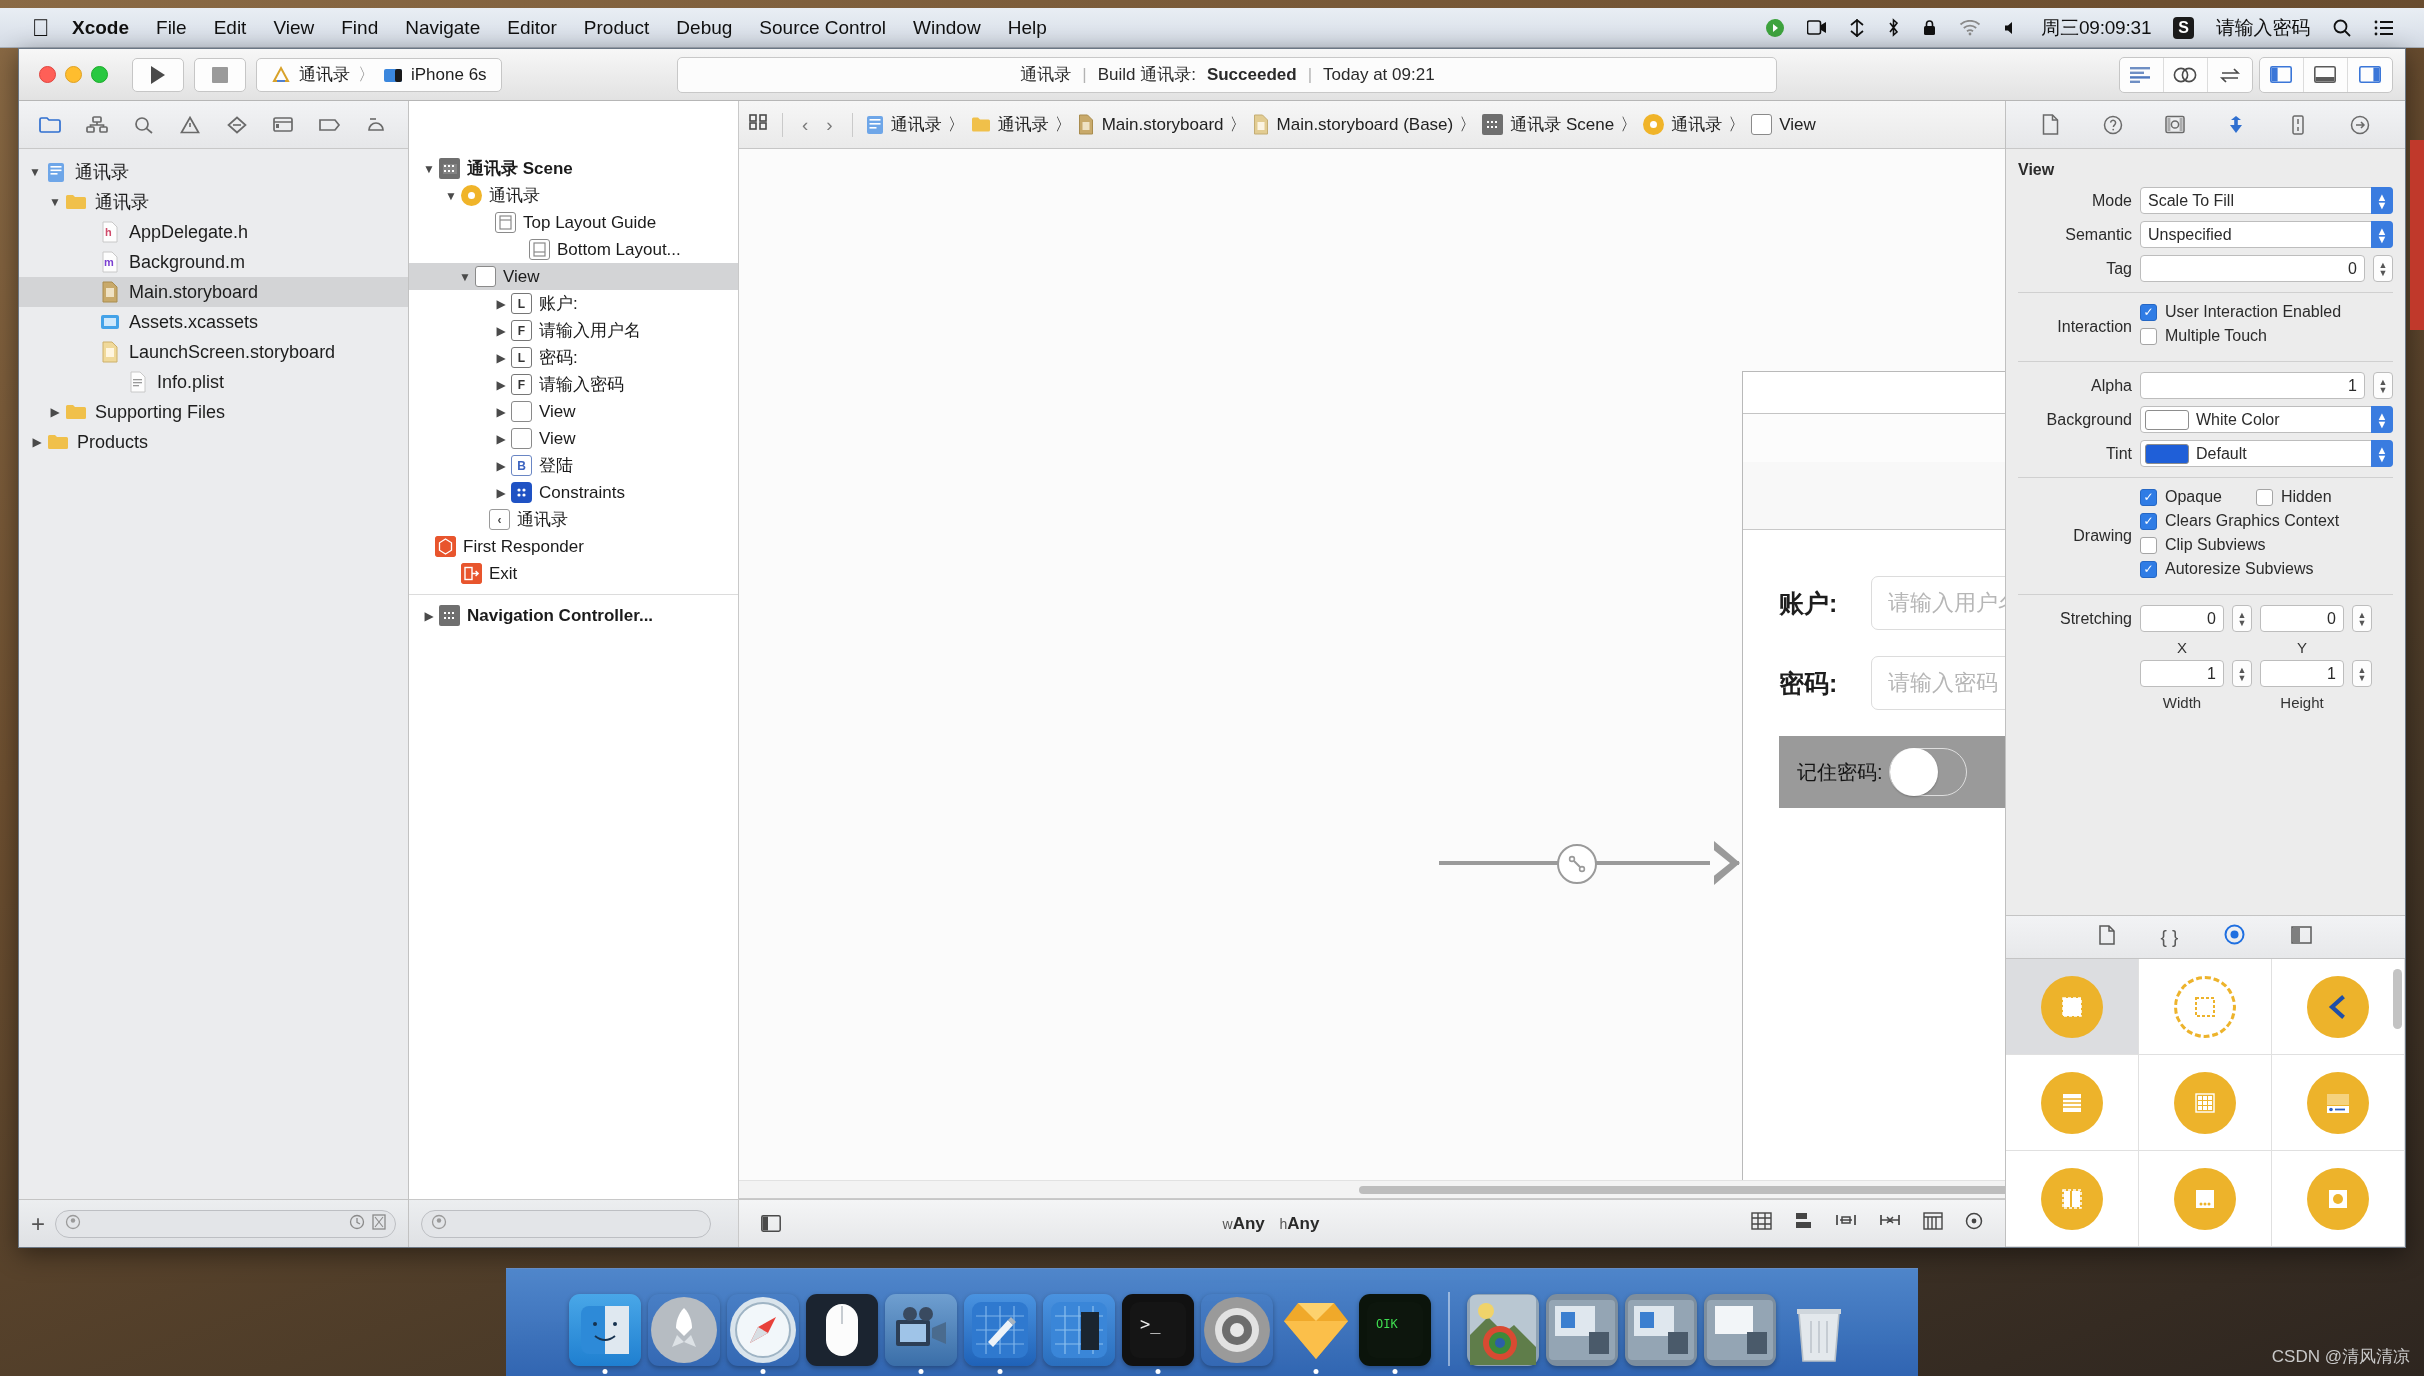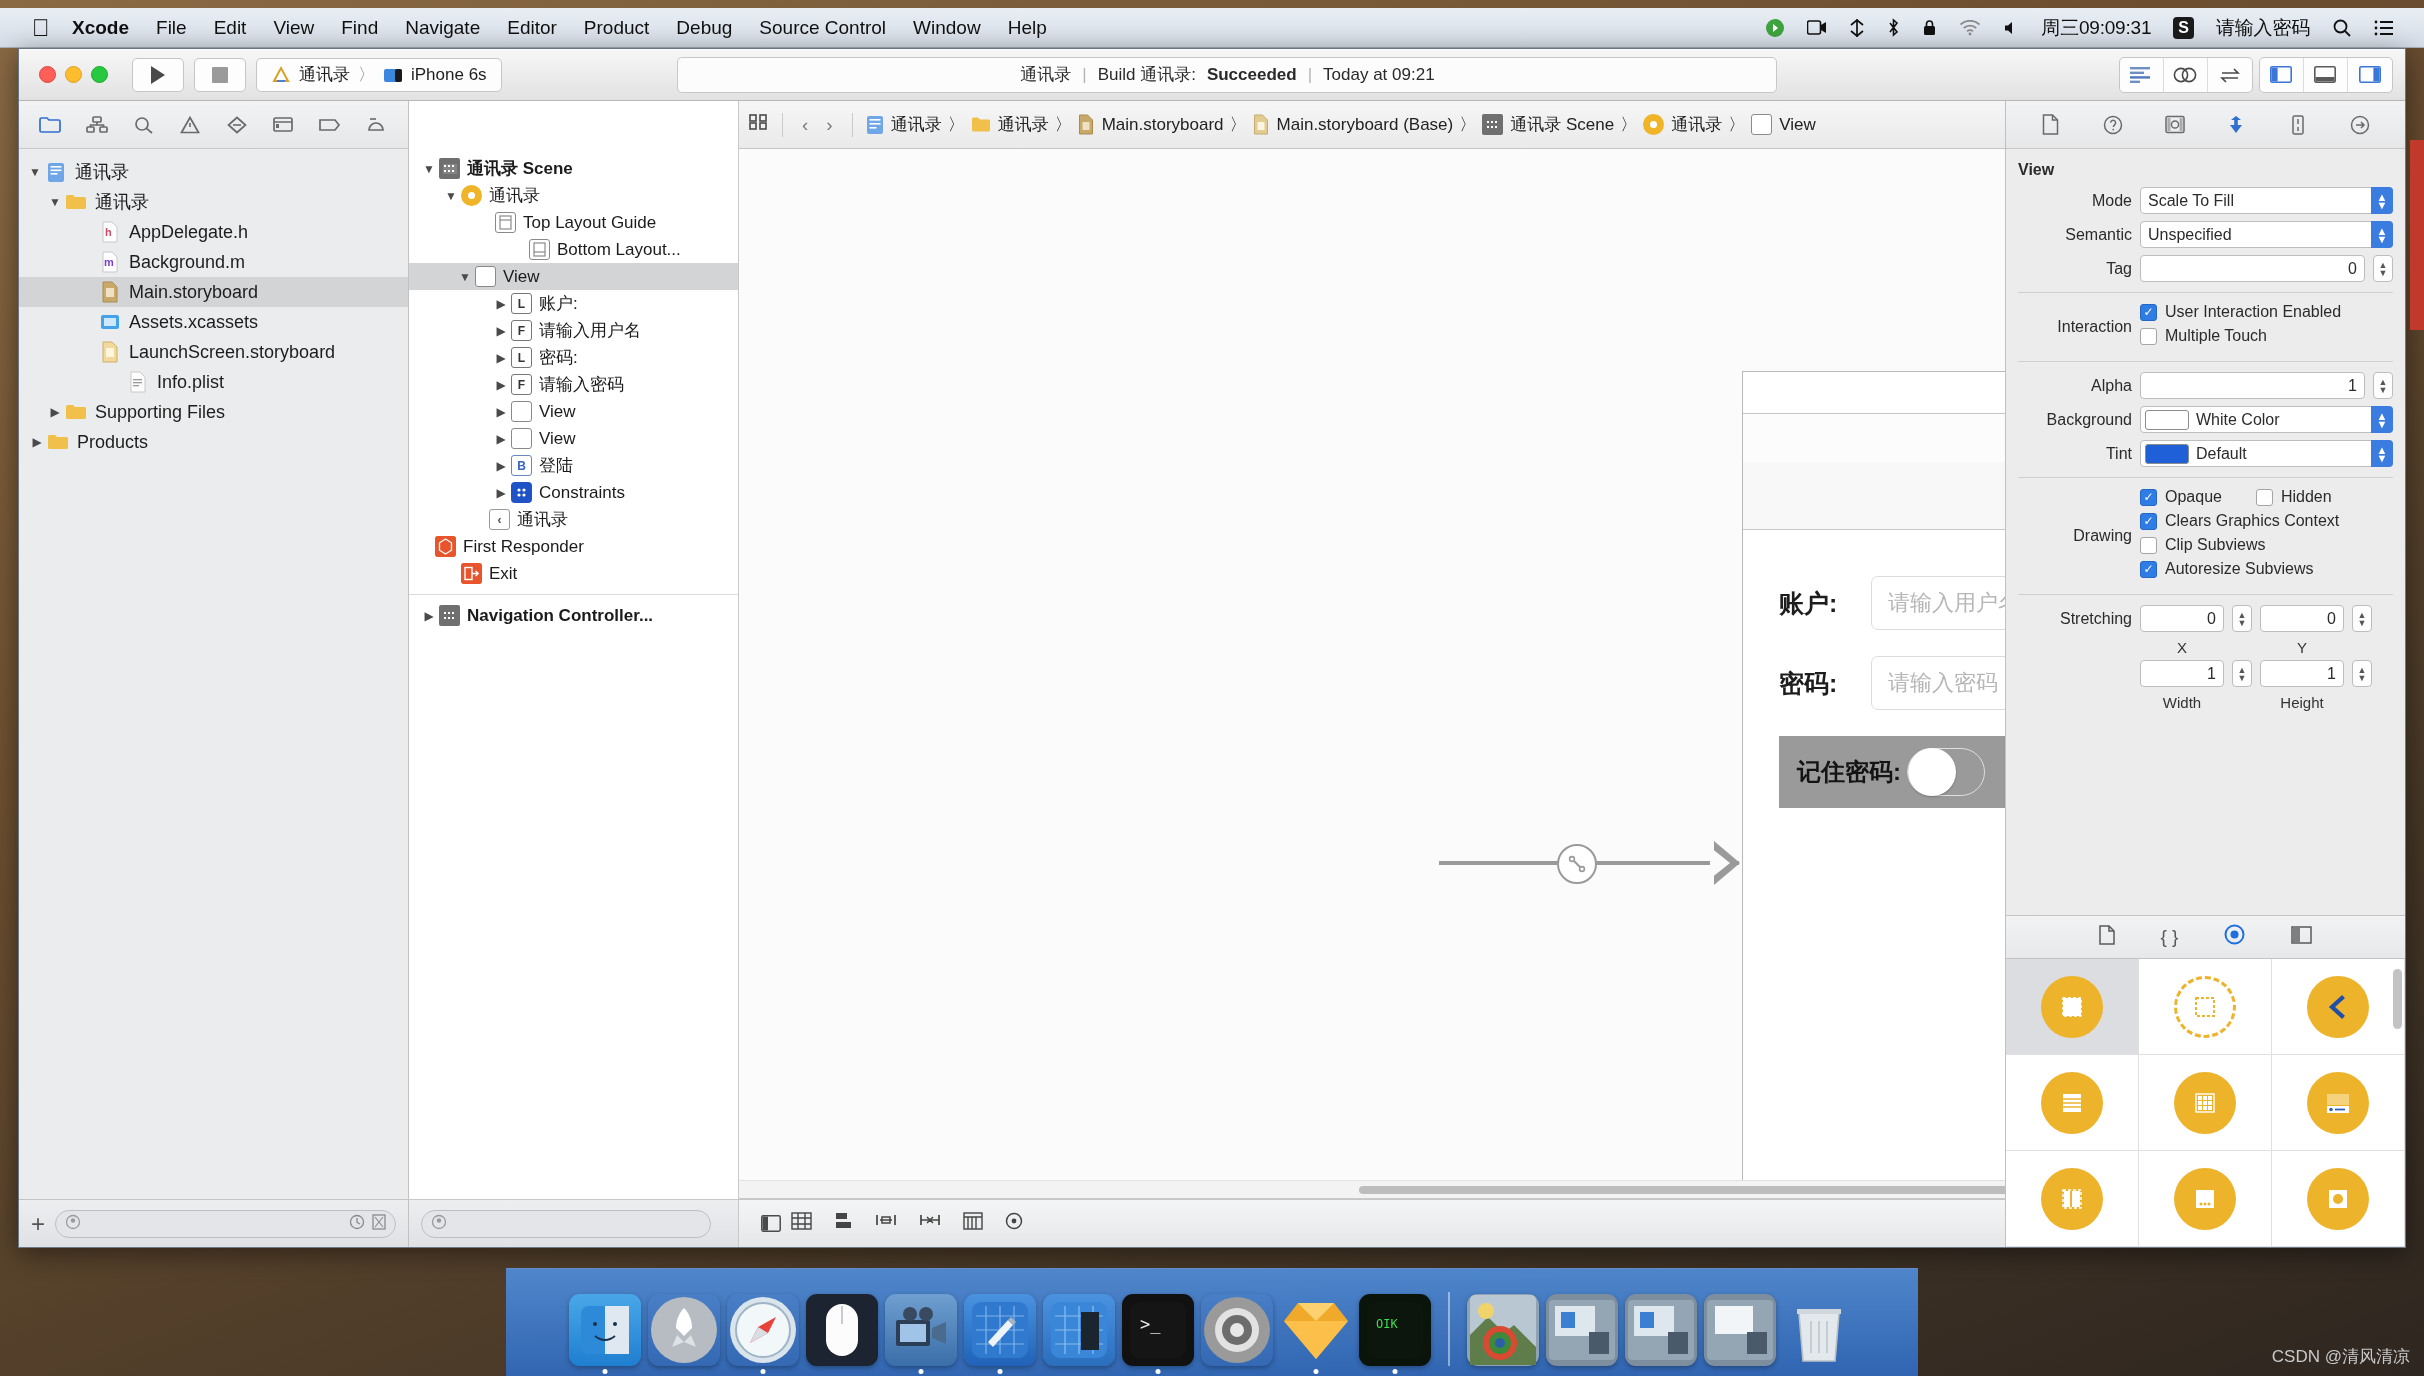--- a/index.html
+++ b/index.html
@@ -193,21 +193,21 @@
   .frow{display:flex;align-items:center;margin-bottom:26px;}
   .flabel{font-size:25px;font-weight:bold;color:#1d1d1d;width:92px;flex:0 0 92px;}
   .finput{
     flex:1;height:54px;border:1.5px solid #dcdcdc;border-radius:7px;background:#fff;
     display:flex;align-items:center;padding:0 16px;color:#b6b6b6;font-size:22px;
   }
   .switch-row{display:flex;gap:36px;margin-top:22px;}
   .switch-box{
     flex:1;height:72px;background:#9a9a9a;display:flex;align-items:center;padding-left:18px;gap:6px;
   }
-  .switch-label{font-size:24px;font-weight:bold;color:#141414;}
+  .switch-label{font-size:20px;font-weight:normal;color:#141414;}
   .switch{
     width:78px;height:48px;border-radius:24px;border:1.5px solid #dedede;background:#9a9a9a;
     position:relative;
   }
   .switch .knob{position:absolute;left:0;top:-1px;width:48px;height:48px;border-radius:50%;background:#fff;
                 box-shadow:0 1px 2px rgba(0,0,0,.28);}
   .login-btn{margin-top:46px;text-align:center;font-size:23px;color:#b0b0b0;}
 
   .editor-bottom{
     height:48px;flex:0 0 48px;display:flex;align-items:center;padding:0 12px;
@@ -933,20 +933,24 @@
             </div>
         </div>
 
         <div class="editor-bottom">
           <div class="eb-left">
             <svg width="20" height="17" viewBox="0 0 20 17">
                 <rect x="0.8" y="0.8" width="18.4" height="15.4" rx="1.4" fill="none" stroke="#4a4a4a" stroke-width="1.5"></rect>
                 <rect x="1.6" y="1.6" width="5.4" height="13.8" fill="#4a4a4a"></rect>
               </svg>
           </div>
+          <div class="eb-center">
+            <span class="sm">w</span><b>Any</b>
+            <span class="sm" style="margin-left:10px">h</span><b>Any</b>
+          </div>
           <div class="eb-right">
             <span>
               <svg width="21" height="18" viewBox="0 0 21 18">
                   <g fill="none" stroke="#454545" stroke-width="1.4">
                     <rect x="1" y="1" width="19" height="16"></rect>
                     <path d="M1 6h19M1 12h19M7 1v16M14 1v16"></path>
                   </g>
                 </svg>
             </span>
             <span>

